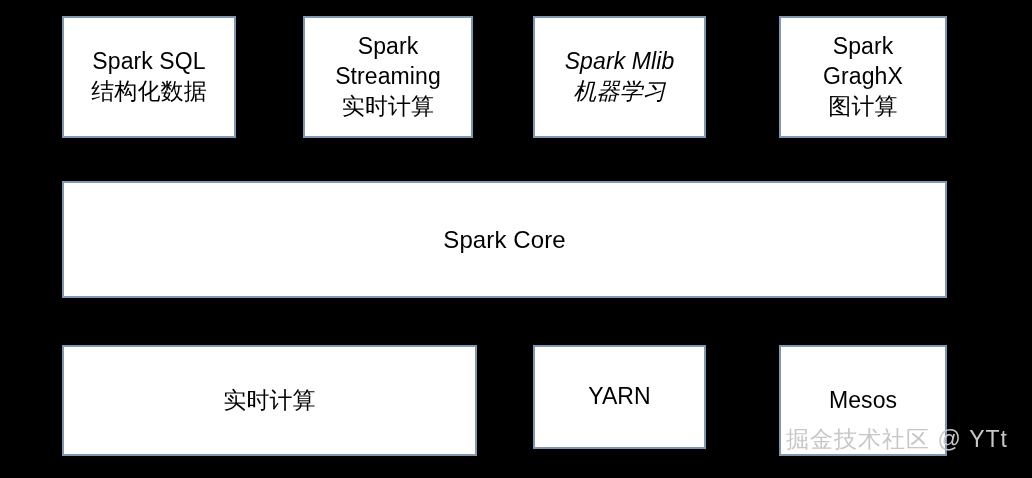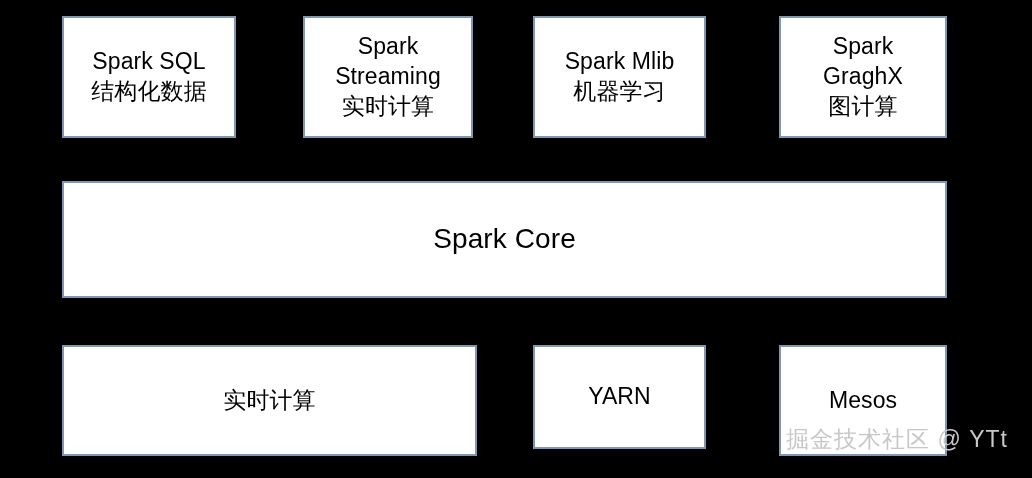--- a/index.html
+++ b/index.html
@@ -32,25 +32,25 @@
     font-size: 23px;
     line-height: 1.30;
     font-weight: 400;
     letter-spacing: 0.1px;
     white-space: pre-line;
     padding: 0 4px;
   }
   
   #box-spark-sql      { left: 62px;  top: 16px;  width: 174px; height: 122px; }
   #box-spark-stream   { left: 303px; top: 16px;  width: 170px; height: 122px; }
-  #box-spark-mlib     { left: 533px; top: 16px;  width: 173px; height: 122px; }
+  #box-spark-mlib     { left: 533px; top: 16px;  width: 173px; height: 122px; font-style: italic; }
   #box-spark-graphx   { left: 779px; top: 16px;  width: 168px; height: 122px; }
   
   #box-spark-core     { left: 62px;  top: 181px; width: 885px; height: 117px; }
-  #box-spark-core .box-label { font-size: 28px; }
+  #box-spark-core .box-label { font-size: 24px; }
   
   #box-standalone     { left: 62px;  top: 345px; width: 415px; height: 111px; }
   #box-yarn           { left: 533px; top: 345px; width: 173px; height: 104px; }
   #box-mesos          { left: 779px; top: 345px; width: 168px; height: 111px; }
 
   #watermark {
     position: absolute;
     left: 786px;
     top: 428px;
     width: 260px;

